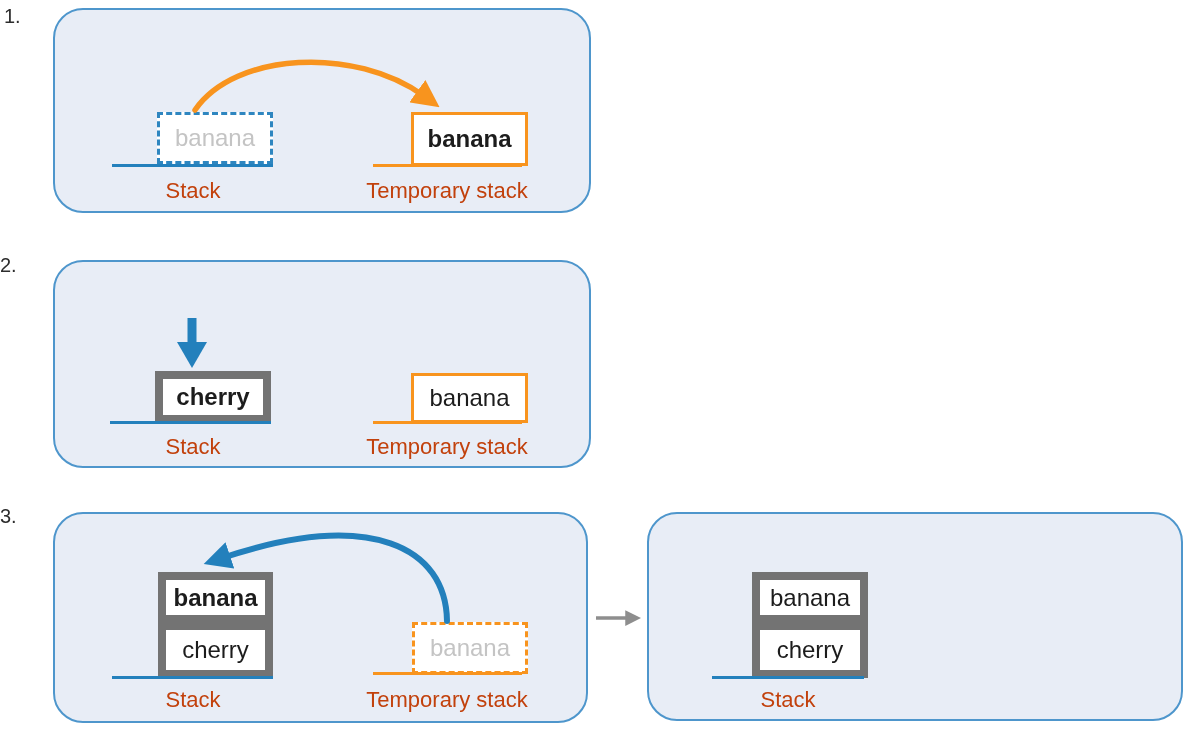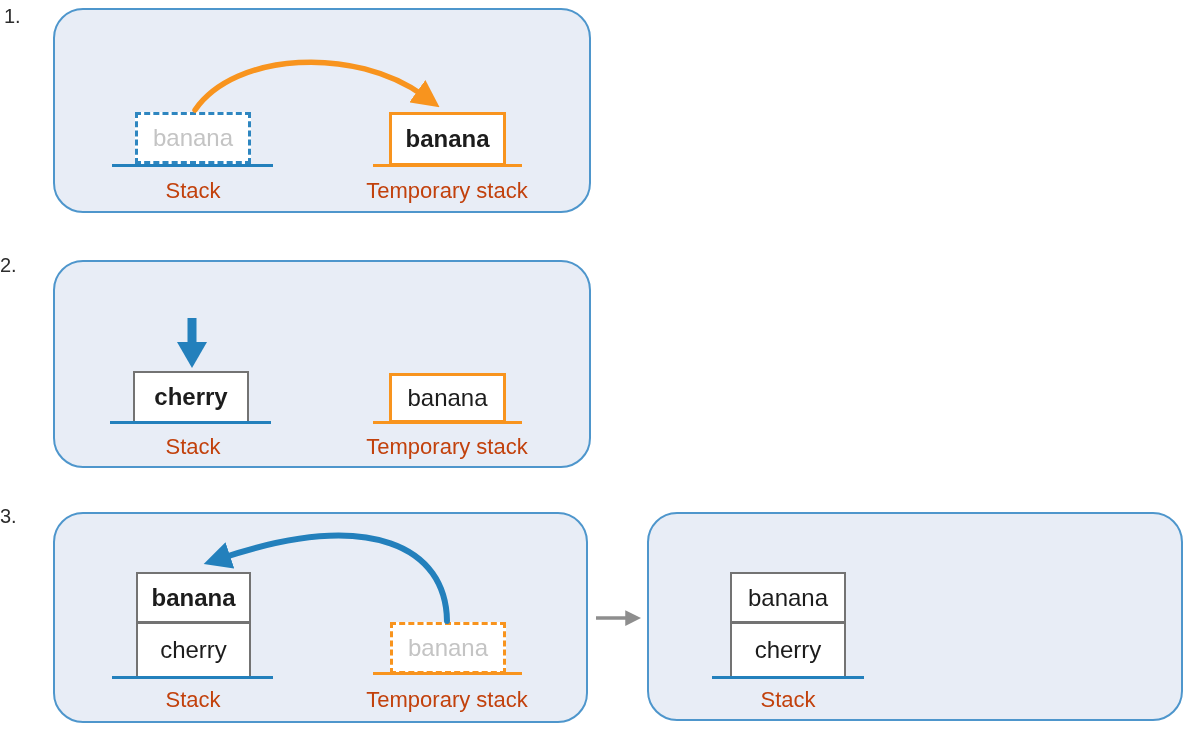--- a/index.html
+++ b/index.html
@@ -11,23 +11,23 @@
   .step-num{
     position:absolute;font-size:20px;color:#2d2d2d;line-height:1;
   }
   .panel{
     position:absolute;box-sizing:border-box;
     background:#e8edf6;border:2px solid #4e96cc;border-radius:30px;
   }
   .cell{
     position:absolute;box-sizing:border-box;background:#ffffff;
     display:flex;align-items:center;justify-content:center;
-    font-size:24px;color:#1c1c1c;line-height:1;
+    font-size:24px;color:#1c1c1c;line-height:1;margin-left:22px;
   }
-  .cell.blue{border:2px solid #737373;justify-content:center;}
+  .cell.blue{border:8px solid #737373;justify-content:center;}
   .cell.blue-dashed{border:3px dashed #2e86c0;}
   .cell.orange{border:3px solid #f8941e;}
   .cell.orange-dashed{border:3px dashed #f8941e;}
   .cell.ghost{color:#c4c4c4;}
   .bold{font-weight:bold;}
   .baseline{position:absolute;height:3px;}
   .baseline.blue{background:#2380bc;}
   .baseline.orange{background:#f8941e;}
   .lbl{
     position:absolute;font-size:22px;color:#c2410c;text-align:center;line-height:1;

